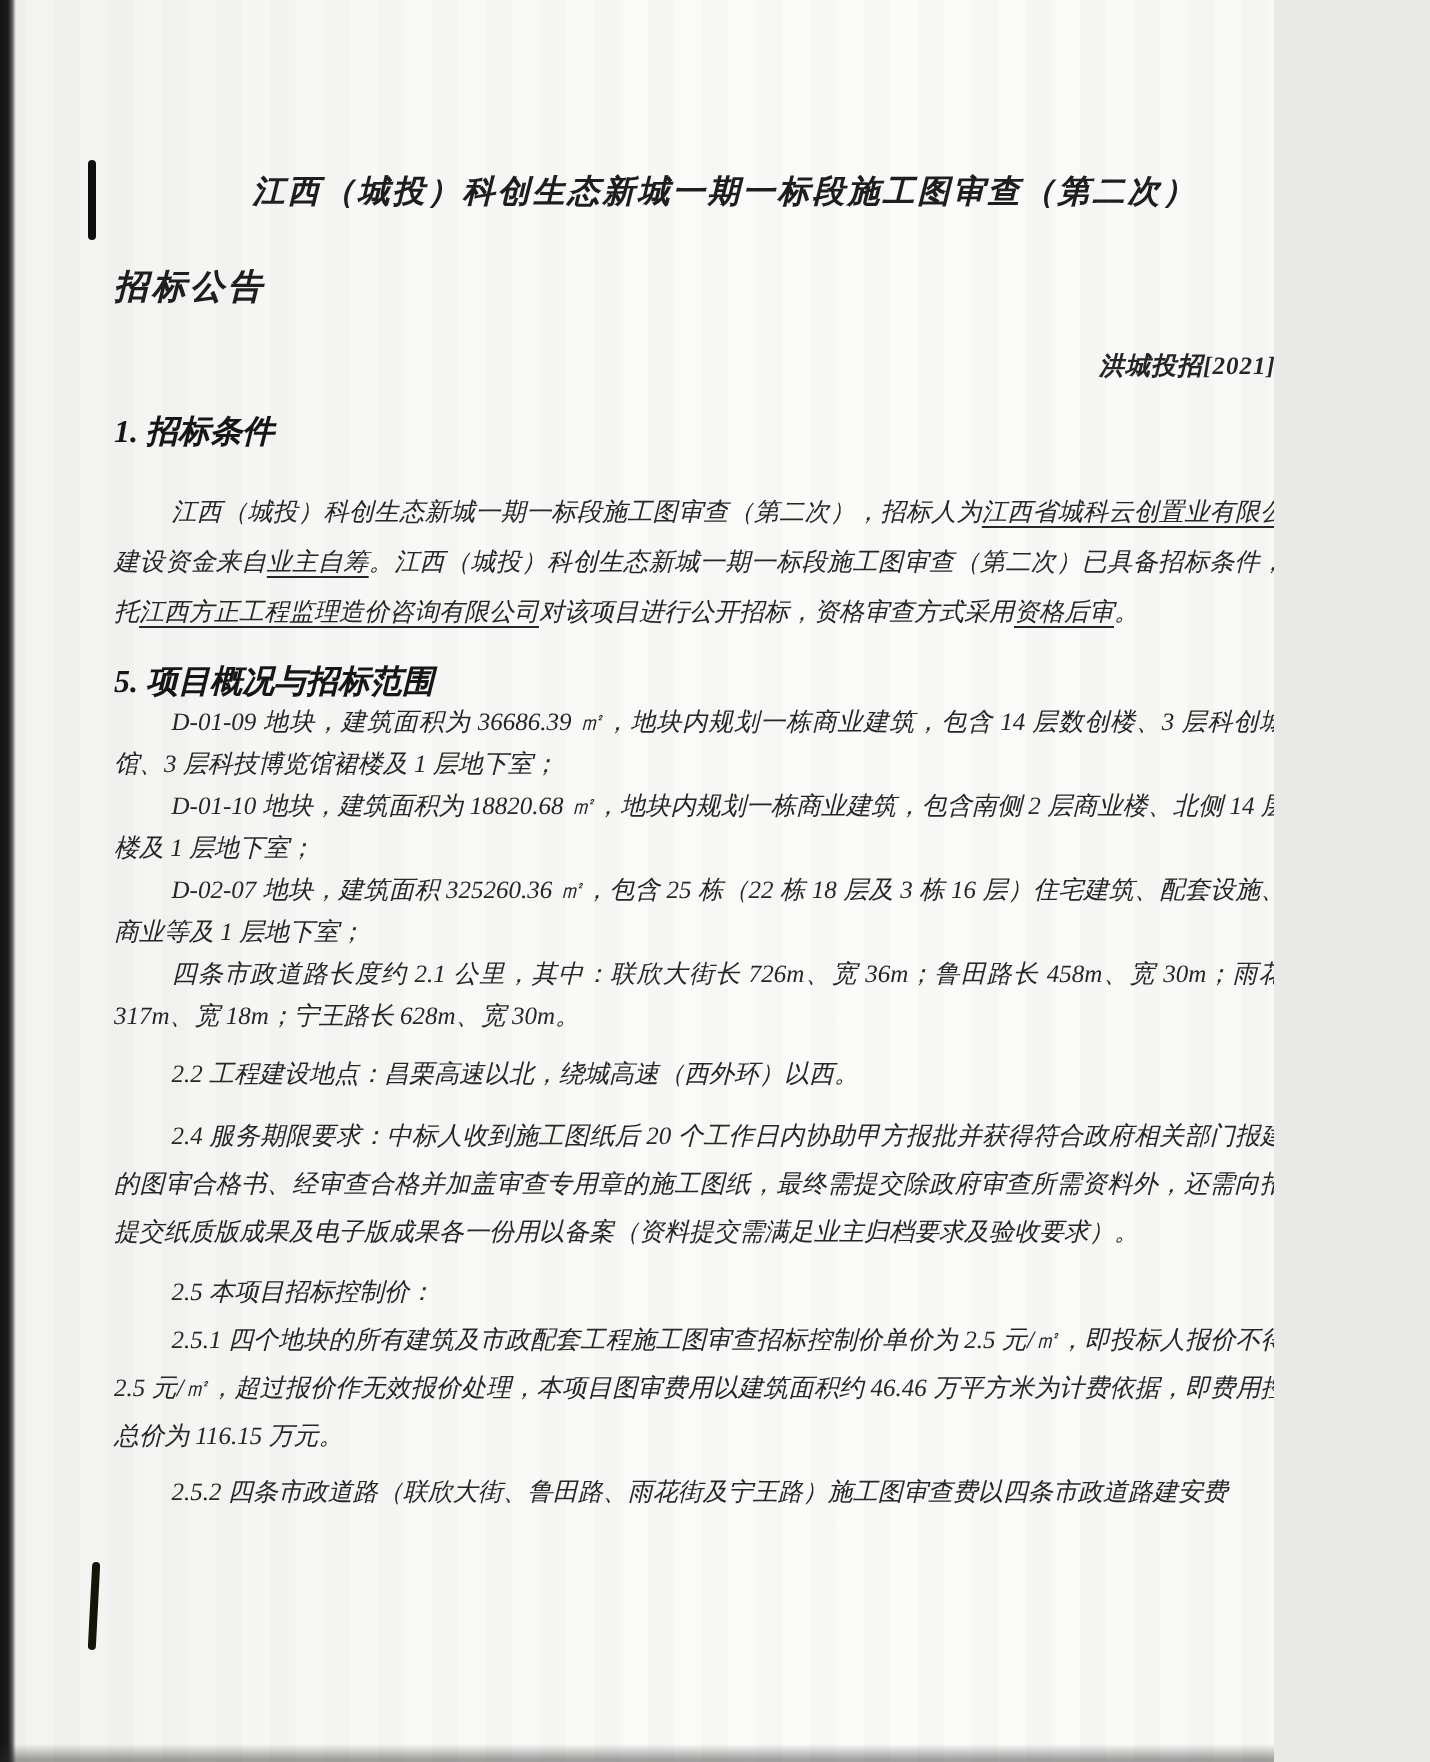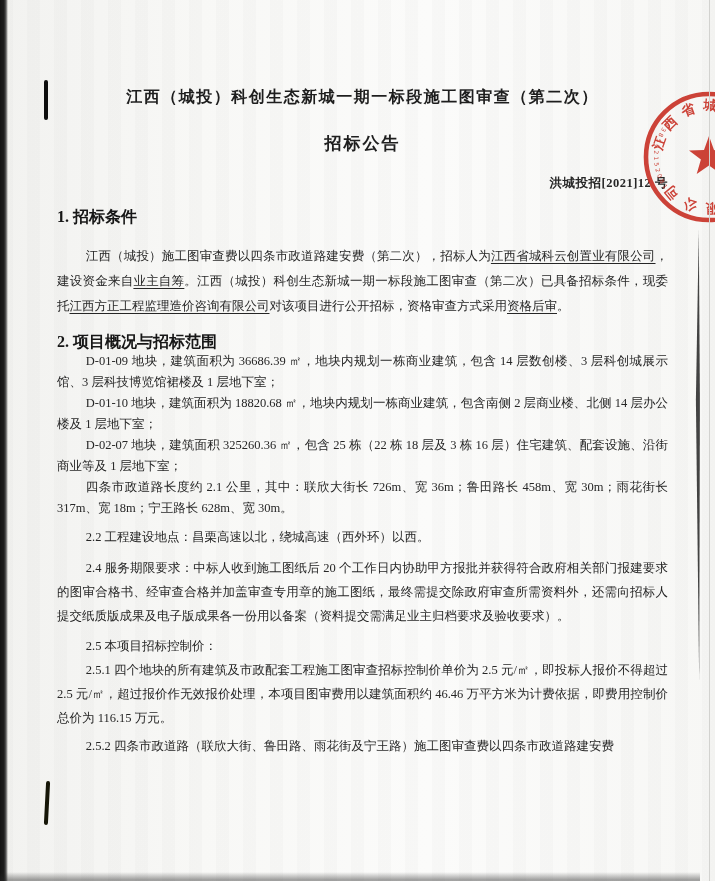--- a/index.html
+++ b/index.html
@@ -1,22 +1,23 @@
 <!DOCTYPE html>
 <html><head>
 <meta charset="utf-8">
 <style>
   html,body{margin:0;padding:0;background:#e9e9e7;}
   .page{
     position:relative;
-    width:715px;height:881px;
+    width:637px;height:881px;
     overflow:hidden;
     background:linear-gradient(90deg,#f2f2f0 0px,#f8f8f6 200px,#fbfbfa 430px,#f7f7f5 715px);
     font-family:"Liberation Serif","DejaVu Serif",serif;
     color:#262626;
+    font-style:italic;
   }
   .texture{
     position:absolute;inset:0;pointer-events:none;
     background:repeating-linear-gradient(90deg,rgba(0,0,0,0.014) 0 13px,rgba(0,0,0,0) 13px 27px);
   }
   
   .left-edge{position:absolute;left:0;top:0;width:8px;height:881px;
     background:linear-gradient(90deg,#131313 0px,#1d1d1d 4px,#5a5a5a 6px,rgba(120,120,120,0) 8px);}
   .bottom-shadow{position:absolute;left:0;bottom:0;width:700px;height:9px;
     background:linear-gradient(180deg,rgba(40,40,40,0) 0%,rgba(40,40,40,0.42) 85%);}
@@ -24,21 +25,21 @@
   .crease-svg{position:absolute;left:0;top:0;width:715px;height:881px;pointer-events:none;}
   .mark-top{position:absolute;left:44px;top:80px;width:3.5px;height:40px;background:#0f0f0f;border-radius:2px;}
   .mark-bottom{position:absolute;left:45px;top:781px;width:4px;height:44px;background:#161608;
     border-radius:3px;transform:rotate(3deg);}
   
   .seal{position:absolute;left:643px;top:91px;width:132px;height:132px;opacity:.93;}
   
   .content{position:absolute;left:57px;top:80px;width:611px;}
   .doc-title{margin:6px 0 0 0;text-align:center;font-size:16px;font-weight:bold;
     letter-spacing:1.5px;line-height:22px;color:#1e1e1e;}
-  .doc-subtitle{margin:24px 0 0 0;text-align:center;font-size:17px;font-weight:bold;
+  .doc-subtitle{margin:24px 0 0 0;text-align:left;font-size:17px;font-weight:bold;
     letter-spacing:2px;line-height:24px;color:#1e1e1e;}
   .doc-number{margin:19px 0 0 0;text-align:right;font-size:12.5px;font-weight:bold;
     letter-spacing:.5px;line-height:16px;}
   .h-sec{margin:17px 0 0 0;font-size:16px;font-weight:bold;line-height:18px;color:#161616;}
   .para{margin:0;font-size:12.5px;text-align:justify;text-indent:2.3em;}
   .p1{margin-top:18px;line-height:25px;}
   .lh21{line-height:21px;}
   .lh24{line-height:24px;}
   .mt8{margin-top:8px;}
   .mt6{margin-top:6px;}
@@ -52,23 +53,23 @@
 <div class="page">
   <div class="texture"></div>
 
   <div class="content">
     <div class="doc-title">江西（城投）科创生态新城一期一标段施工图审查（第二次）</div>
     <div class="doc-subtitle">招标公告</div>
     <div class="doc-number">洪城投招[2021]12 号</div>
 
     <div class="h-sec">1. 招标条件</div>
 
-    <p class="para p1"><span>江西（城投）施工图审查费以四条市政道路建安费（第二次），招标人为</span><span class="u">江西省城科云创置业有限公司</span><span>，建设资金来自</span><span class="u">业主自筹</span><span>。江西（城投）科创生态新城一期一标段施工图审查（第二次）已具备招标条件，现委托</span><span class="u">江西方正工程监理造价咨询有限公司</span><span>对该项目进行公开招标，资格审查方式采用</span><span class="u">资格后审</span><span>。</span></p>
+    <p class="para p1"><span>江西（城投）科创生态新城一期一标段施工图审查（第二次），招标人为</span><span class="u">江西省城科云创置业有限公司</span><span>，建设资金来自</span><span class="u">业主自筹</span><span>。江西（城投）科创生态新城一期一标段施工图审查（第二次）已具备招标条件，现委托</span><span class="u">江西方正工程监理造价咨询有限公司</span><span>对该项目进行公开招标，资格审查方式采用</span><span class="u">资格后审</span><span>。</span></p>
 
-    <div class="h-sec" style="margin-top:14px;">2. 项目概况与招标范围</div>
+    <div class="h-sec" style="margin-top:14px;">5. 项目概况与招标范围</div>
 
     <p class="para lh21">D-01-09 地块，建筑面积为 36686.39 ㎡，地块内规划一栋商业建筑，包含 14 层数创楼、3 层科创城展示馆、3 层科技博览馆裙楼及 1 层地下室；</p>
     <p class="para lh21">D-01-10 地块，建筑面积为 18820.68 ㎡，地块内规划一栋商业建筑，包含南侧 2 层商业楼、北侧 14 层办公楼及 1 层地下室；</p>
     <p class="para lh21">D-02-07 地块，建筑面积 325260.36 ㎡，包含 25 栋（22 栋 18 层及 3 栋 16 层）住宅建筑、配套设施、沿街商业等及 1 层地下室；</p>
     <p class="para lh21">四条市政道路长度约 2.1 公里，其中：联欣大街长 726m、宽 36m；鲁田路长 458m、宽 30m；雨花街长 317m、宽 18m；宁王路长 628m、宽 30m。</p>
     <p class="para lh21 mt8">2.2 工程建设地点：昌栗高速以北，绕城高速（西外环）以西。</p>
     <p class="para lh24 mt8">2.4 服务期限要求：中标人收到施工图纸后 20 个工作日内协助甲方报批并获得符合政府相关部门报建要求的图审合格书、经审查合格并加盖审查专用章的施工图纸，最终需提交除政府审查所需资料外，还需向招标人提交纸质版成果及电子版成果各一份用以备案（资料提交需满足业主归档要求及验收要求）。</p>
     <p class="para lh24 mt6">2.5 本项目招标控制价：</p>
     <p class="para lh24">2.5.1 四个地块的所有建筑及市政配套工程施工图审查招标控制价单价为 2.5 元/㎡，即投标人报价不得超过 2.5 元/㎡，超过报价作无效报价处理，本项目图审费用以建筑面积约 46.46 万平方米为计费依据，即费用控制价总价为 116.15 万元。</p>
     <p class="para lh24 mt4">2.5.2 四条市政道路（联欣大街、鲁田路、雨花街及宁王路）施工图审查费以四条市政道路建安费</p>

